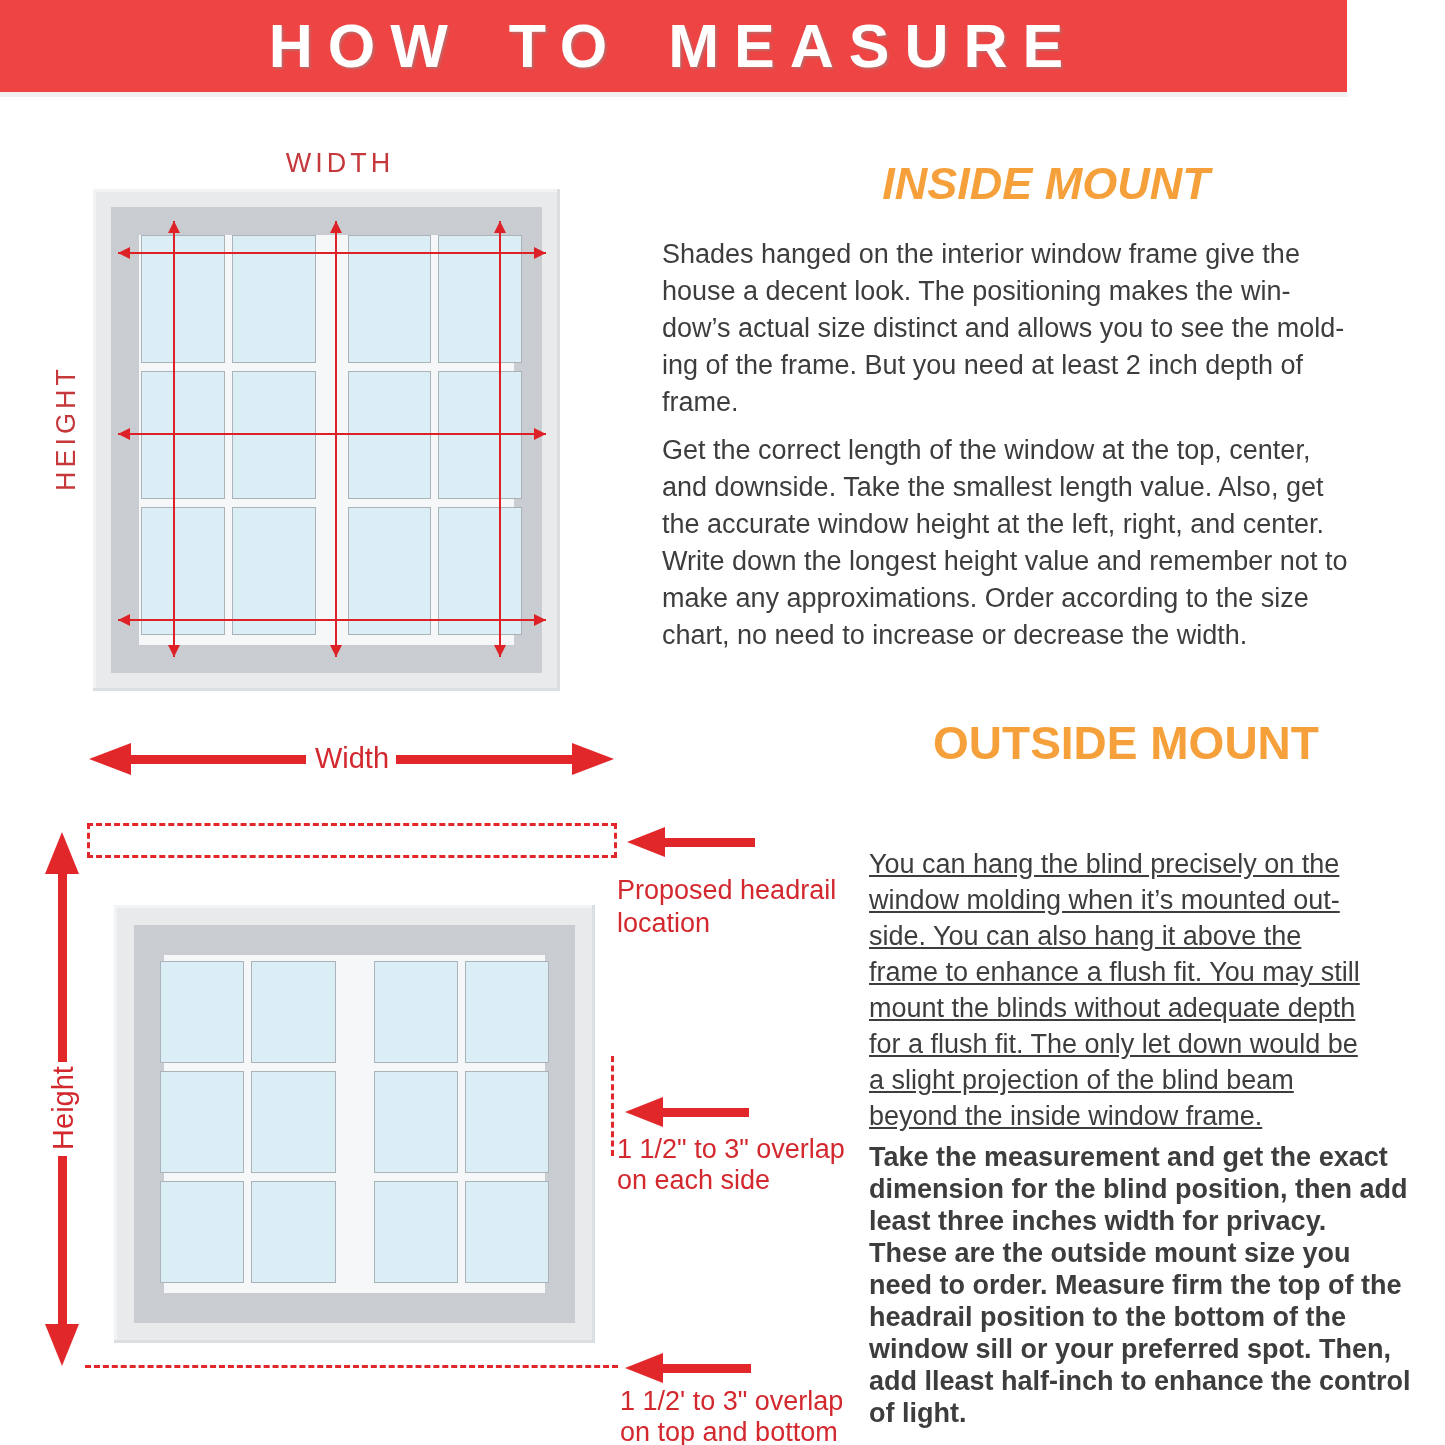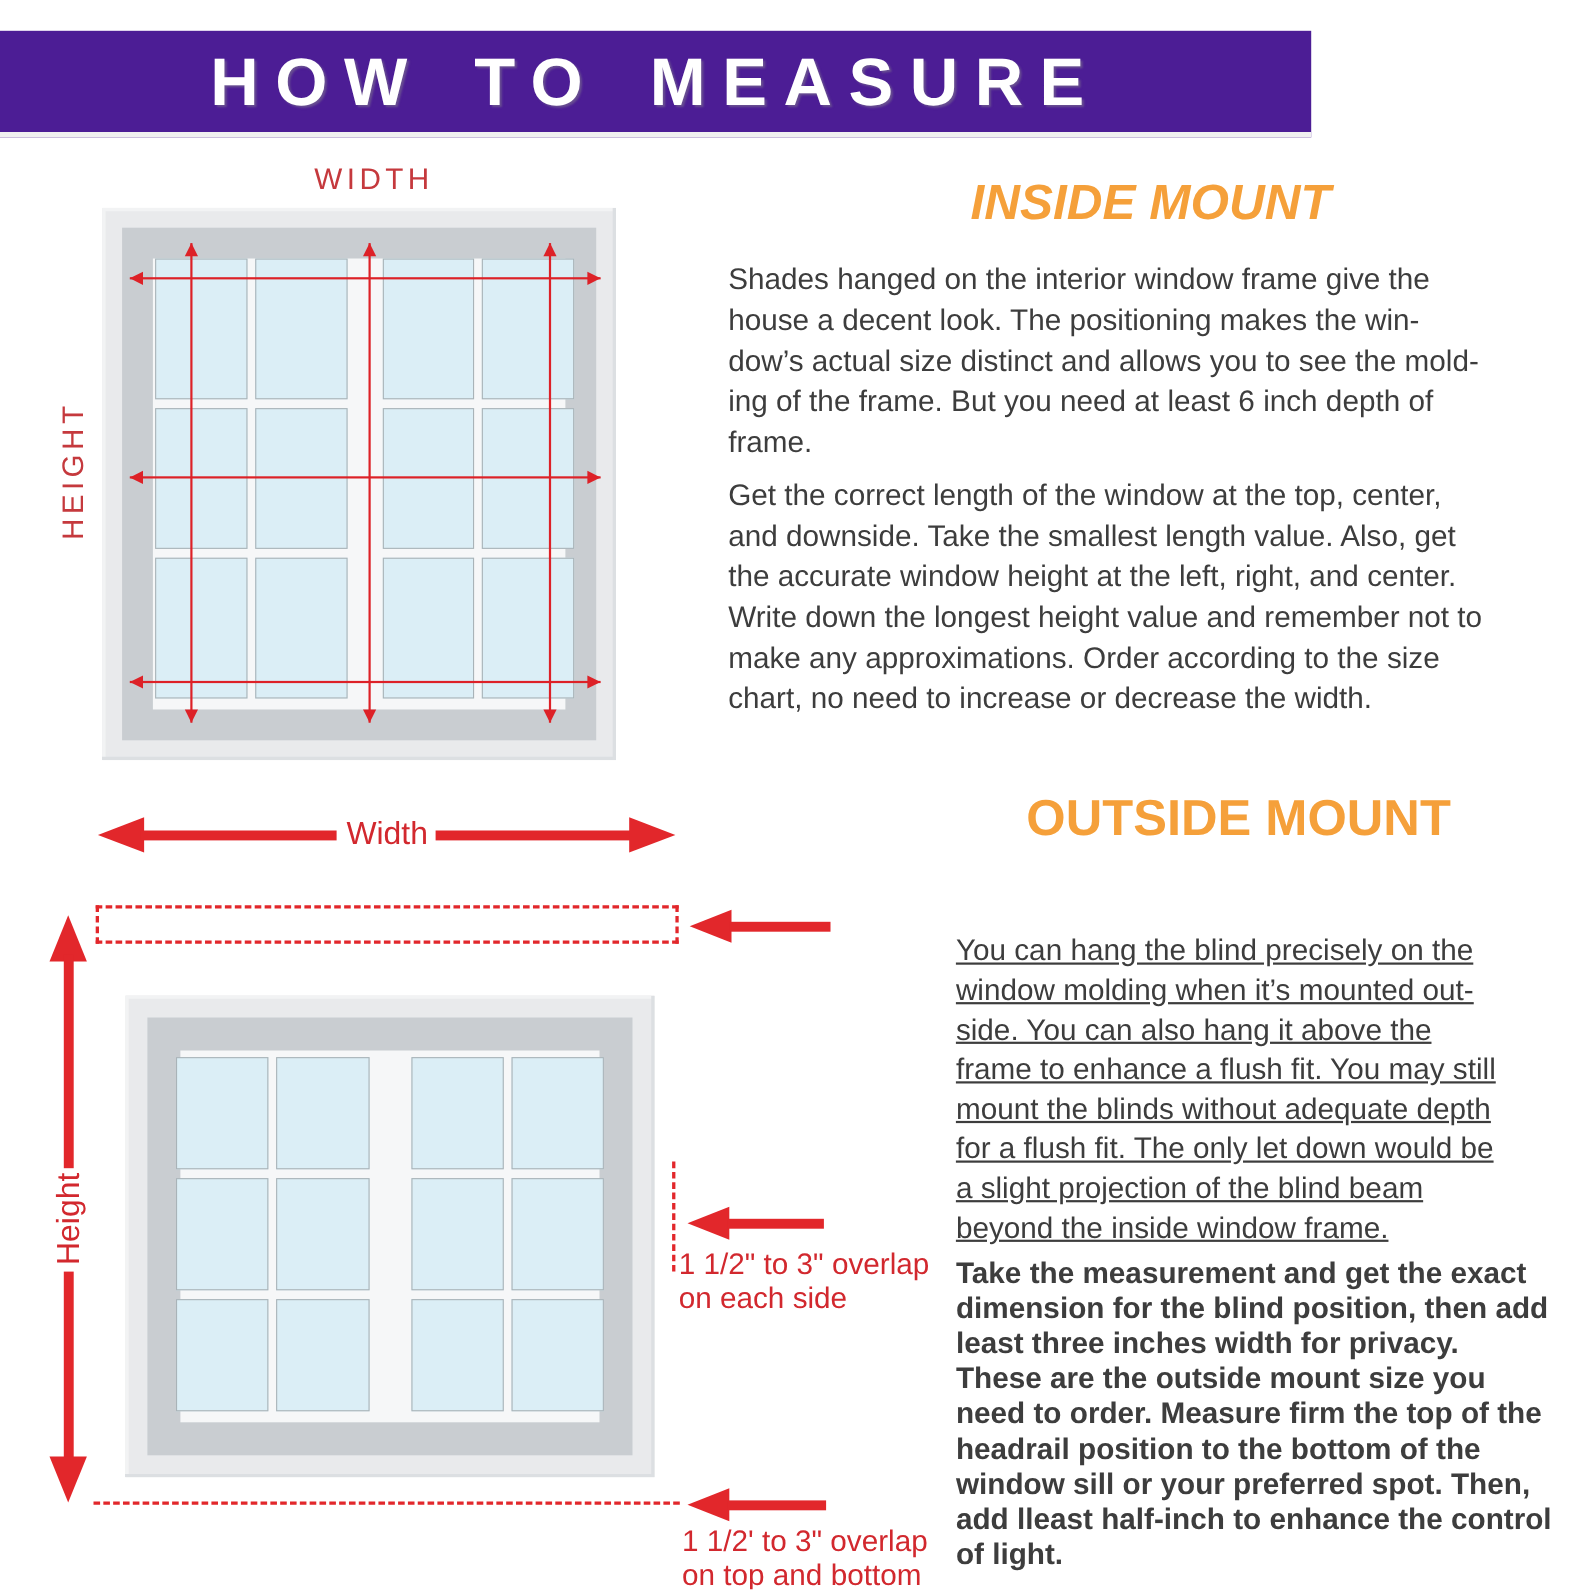--- a/index.html
+++ b/index.html
@@ -1,21 +1,21 @@
 <!DOCTYPE html>
 <html><head>
 <meta charset="utf-8">
 <style>
   html,body{margin:0;padding:0;background:#ffffff;}
   .stage{position:relative;width:1445px;height:1445px;background:#ffffff;overflow:hidden;
          font-family:"Liberation Sans","DejaVu Sans",sans-serif;}
 
   
-  .banner{position:absolute;left:0;top:0;width:1192px;height:92px;background:#4c1d95;
-          border-bottom:5px solid #f0f0f0;display:flex;align-items:center;justify-content:center;margin-top:28px;}
+  .banner{position:absolute;left:0;top:0;width:1347px;height:92px;background:#ef4444;
+          border-bottom:5px solid #f0f0f0;display:flex;align-items:center;justify-content:center;}
   .banner h1{margin:0;color:#ffffff;font-size:61px;font-weight:800;letter-spacing:15px;
              word-spacing:14px;text-shadow:2px 2px 2px rgba(140,140,140,.45);}
 
   
   .ml{white-space:pre;}
   .body-p{position:absolute;color:#3d3d3d;font-size:27px;white-space:pre;}
   .h-orange{position:absolute;color:#F5A03A;font-weight:bold;text-align:center;margin:0;}
   .red-lab{position:absolute;color:#C5393D;}
   .red-lab2{position:absolute;color:#D2282E;}
   .rot{transform:rotate(-90deg);text-align:center;}
@@ -102,38 +102,40 @@
   <div class="tha" style="left:118px;top:433px;width:428px;"></div>
   <div class="tha" style="left:118px;top:619px;width:428px;"></div>
   <div class="tva" style="left:173px;top:221px;height:436px;"></div>
   <div class="tva" style="left:335px;top:221px;height:436px;"></div>
   <div class="tva" style="left:499px;top:221px;height:436px;"></div>
 
   <h2 class="h-orange" style="left:660px;top:158px;width:772px;font-size:45px;font-style:italic;">INSIDE MOUNT</h2>
   <div class="body-p" style="left:662px;top:236px;line-height:37px;">Shades hanged on the interior window frame give the
 house a decent look. The positioning makes the win-
 dow’s actual size distinct and allows you to see the mold-
-ing of the frame. But you need at least 6 inch depth of
+ing of the frame. But you need at least 2 inch depth of
 frame.</div>
   <div class="body-p" style="left:662px;top:432px;line-height:37px;">Get the correct length of the window at the top, center,
 and downside. Take the smallest length value. Also, get
 the accurate window height at the left, right, and center.
 Write down the longest height value and remember not to
 make any approximations. Order according to the size
 chart, no need to increase or decrease the width.</div>
 
   <div class="head head-l" style="left:89px;top:743px;"></div>
   <div class="shaft-h" style="left:128px;top:755px;width:178px;"></div>
   <div class="red-lab2" style="left:302px;top:742px;width:100px;font-size:29px;text-align:center;">Width</div>
   <div class="shaft-h" style="left:396px;top:755px;width:178px;"></div>
   <div class="head head-r" style="left:572px;top:743px;"></div>
 
   <div class="dash-rect" style="left:87px;top:823px;width:524px;height:29px;"></div>
   <div class="head head-ls" style="left:627px;top:827px;"></div>
   <div class="shaft-h" style="left:663px;top:838px;width:92px;"></div>
+  <div class="red-lab2 ml" style="left:617px;top:874px;font-size:27px;line-height:33px;">Proposed headrail
+location</div>
 
   <div class="head head-u" style="left:45px;top:832px;"></div>
   <div class="shaft-v" style="left:58px;top:868px;height:194px;"></div>
   <div class="red-lab2 rot" style="left:-8px;top:1093px;width:140px;height:30px;font-size:29px;">Height</div>
   <div class="shaft-v" style="left:58px;top:1156px;height:170px;"></div>
   <div class="head head-d" style="left:45px;top:1324px;"></div>
 
   <div class="window" id="win2" style="left:114px;top:905px;width:481px;height:438px;">
     <div class="w-mid">
       <div class="w-frame"></div>

